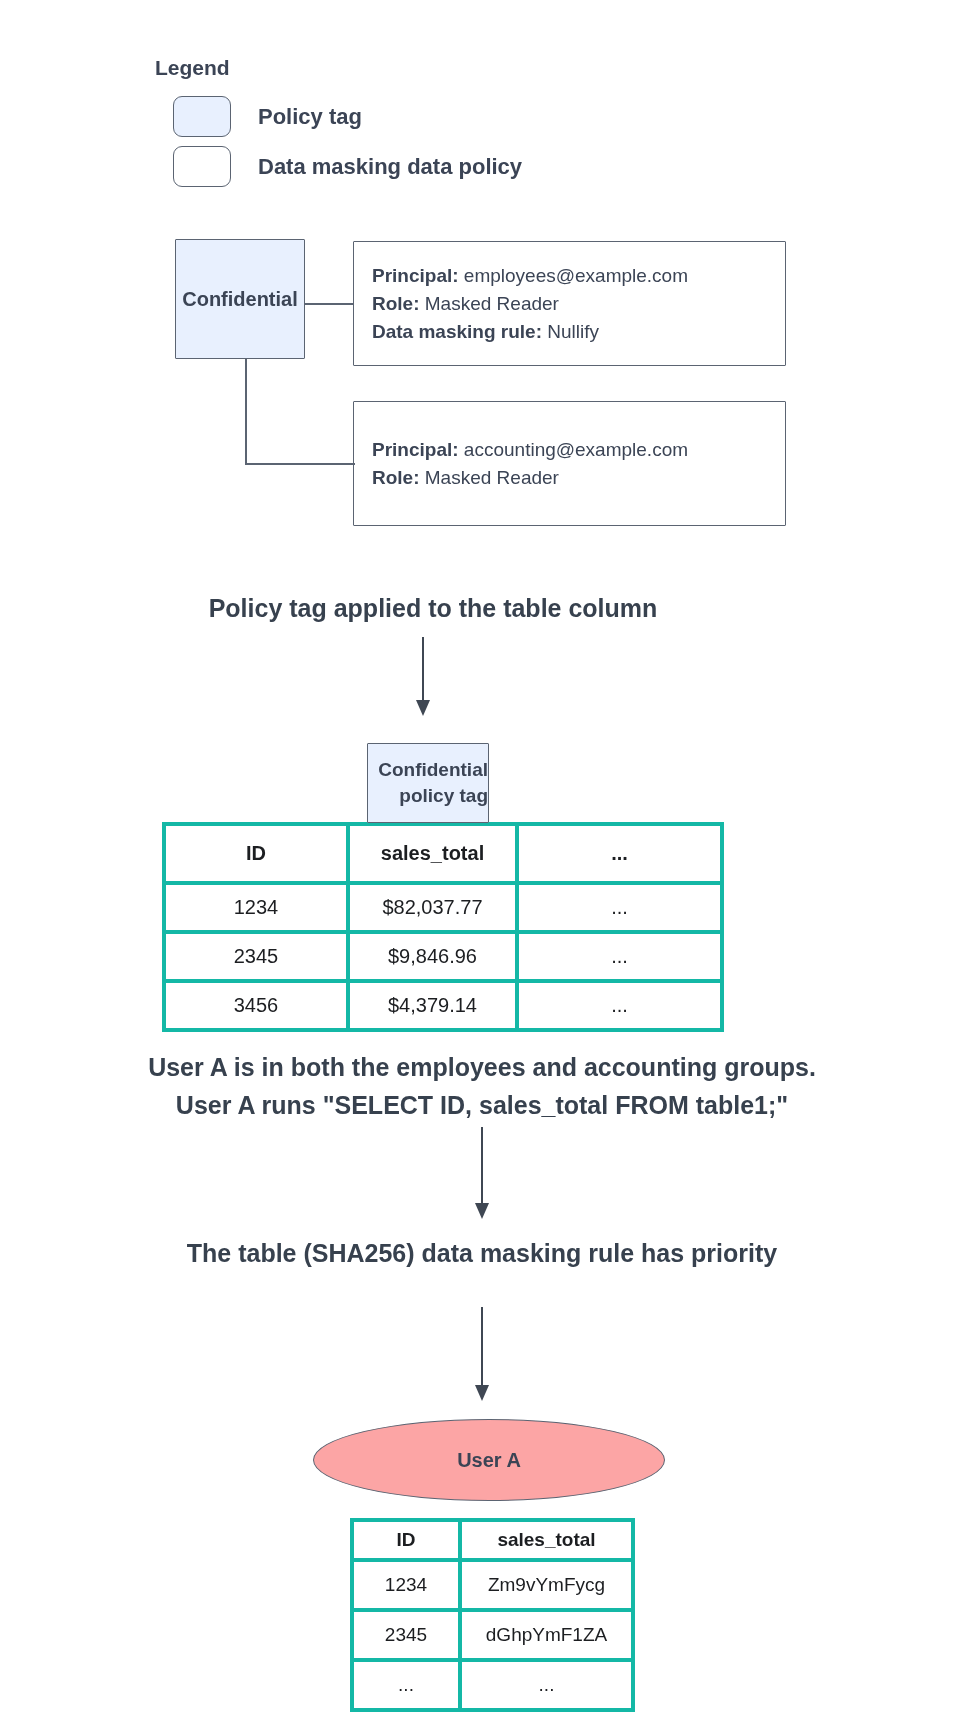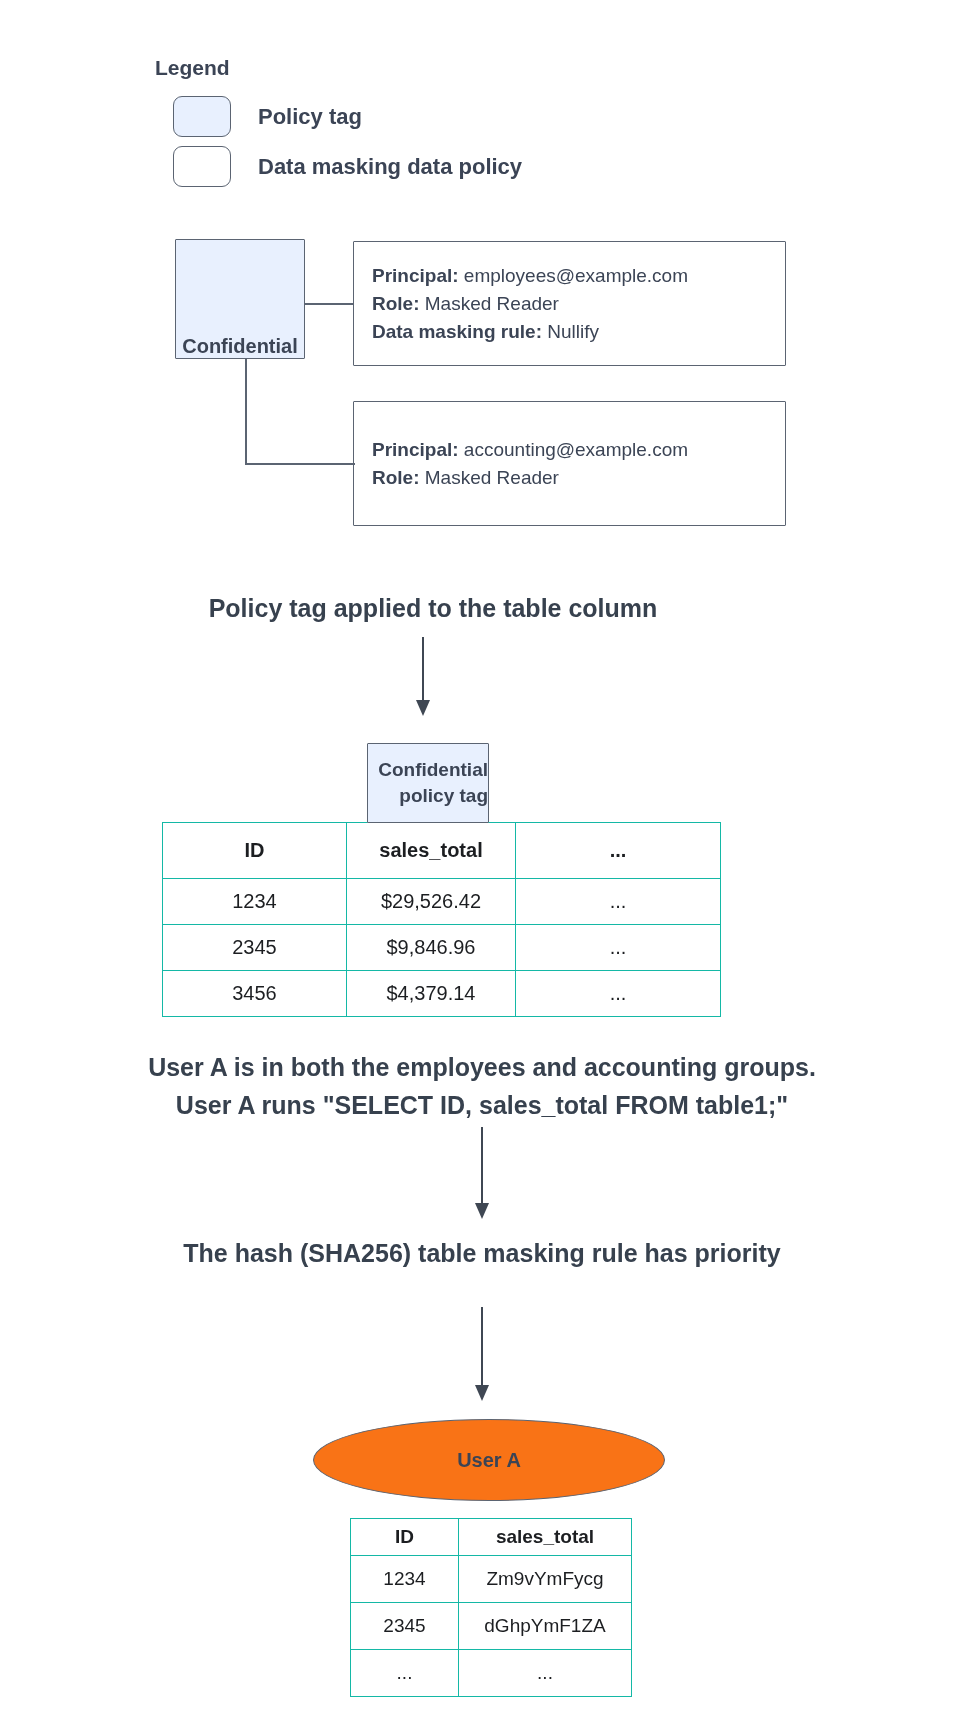--- a/index.html
+++ b/index.html
@@ -17,21 +17,21 @@
   .swatch.white{background:#ffffff;}
   .sw1{left:173px;top:96px;}
   .sw2{left:173px;top:146px;}
   .legend-label{font-size:22px;font-weight:bold;line-height:41px;white-space:nowrap;}
   .ll1{left:258px;top:96px;}
   .ll2{left:258px;top:146px;}
 
   
   .node{border:1.5px solid #5b6472;border-radius:1px;box-sizing:border-box;background:#fff;}
   .node.blue{background:#e8f0fe;}
-  .conf-box{left:175px;top:239px;width:130px;height:120px;display:flex;align-items:flex-end;justify-content:center;
+  .conf-box{left:175px;top:239px;width:130px;height:120px;display:flex;align-items:center;justify-content:center;
             font-size:20px;font-weight:bold;}
   .policy-box{left:353px;top:241px;width:433px;height:125px;display:flex;flex-direction:column;justify-content:center;
               padding-left:18px;font-size:19px;line-height:28px;}
   .policy-box2{top:401px;}
   .pline .b{font-weight:bold;}
   .pline{white-space:nowrap;}
 
   
   .cline{background:#5b6472;}
   .ch1{left:304px;top:303px;width:49px;height:2px;}
@@ -54,35 +54,35 @@
   .a2h{left:475px;top:1203px;}
   .a3l{left:481px;top:1307px;height:79px;}
   .a3h{left:475px;top:1385px;}
 
   
   .coltag{left:367px;top:743px;width:122px;height:80px;display:flex;align-items:center;justify-content:center;
           text-align:right;font-size:19px;font-weight:bold;line-height:26px;z-index:2;}
 
   
   table{border-collapse:collapse;table-layout:fixed;background:#fff;color:#1c1e21;}
-  td{border:1px solid #14b8a6;text-align:center;vertical-align:middle;font-size:20px;padding:0;}
+  td{border:4px solid #14b8a6;text-align:center;vertical-align:middle;font-size:20px;padding:0;}
   tr.head td{font-weight:bold;}
   .t1{left:162px;top:822px;}
   .t1 col.c1{width:184px;} .t1 col.c2{width:169px;} .t1 col.c3{width:205px;}
   .t1 tr.head td{height:55px;}
   .t1 tr.body td{height:45px;}
   .t2{left:350px;top:1518px;}
   .t2 col.c1{width:108px;} .t2 col.c2{width:173px;}
   .t2 td{font-size:19px;}
   .t2 tr.head td{height:36px;}
   .t2 tr.body td{height:46px;}
 
   
   .user-ellipse{left:313px;top:1419px;width:352px;height:82px;border:1.5px solid #5b6472;border-radius:176px/41px;
-                background:#f97316;display:flex;align-items:center;justify-content:center;
+                background:#fca5a5;display:flex;align-items:center;justify-content:center;
                 font-size:20px;font-weight:bold;box-sizing:border-box;}
 </style>
 </head>
 <body>
 
 <div class="abs legend-title">Legend</div>
 <div class="abs swatch blue sw1"></div>
 <div class="abs legend-label ll1">Policy tag</div>
 <div class="abs swatch white sw2"></div>
 <div class="abs legend-label ll2">Data masking data policy</div>
@@ -121,21 +121,21 @@
       <col class="c3">
     </colgroup>
   <tbody>
       <tr class="head">
     <td>ID</td>
     <td>sales_total</td>
     <td>...</td>
   </tr>
   <tr class="body">
     <td>1234</td>
-    <td>$29,526.42</td>
+    <td>$82,037.77</td>
     <td>...</td>
   </tr>
   <tr class="body">
     <td>2345</td>
     <td>$9,846.96</td>
     <td>...</td>
   </tr>
   <tr class="body">
     <td>3456</td>
     <td>$4,379.14</td>
@@ -144,21 +144,21 @@
 </tbody>
   </table>
 
 <div class="abs heading h-groups">
   <div>User A is in both the employees and accounting groups.</div>
   <div>User A runs "SELECT ID, sales_total FROM table1;"</div>
 </div>
 <div class="abs arrow-line a2l"></div>
 <div class="abs arrow-head a2h"></div>
 
-<div class="abs heading h-priority">The hash (SHA256) table masking rule has priority</div>
+<div class="abs heading h-priority">The table (SHA256) data masking rule has priority</div>
 <div class="abs arrow-line a3l"></div>
 <div class="abs arrow-head a3h"></div>
 
 <div class="abs user-ellipse">
   <span>User A</span>
 </div>
 
 <table class="abs t2">
   <colgroup>
       <col class="c1">

